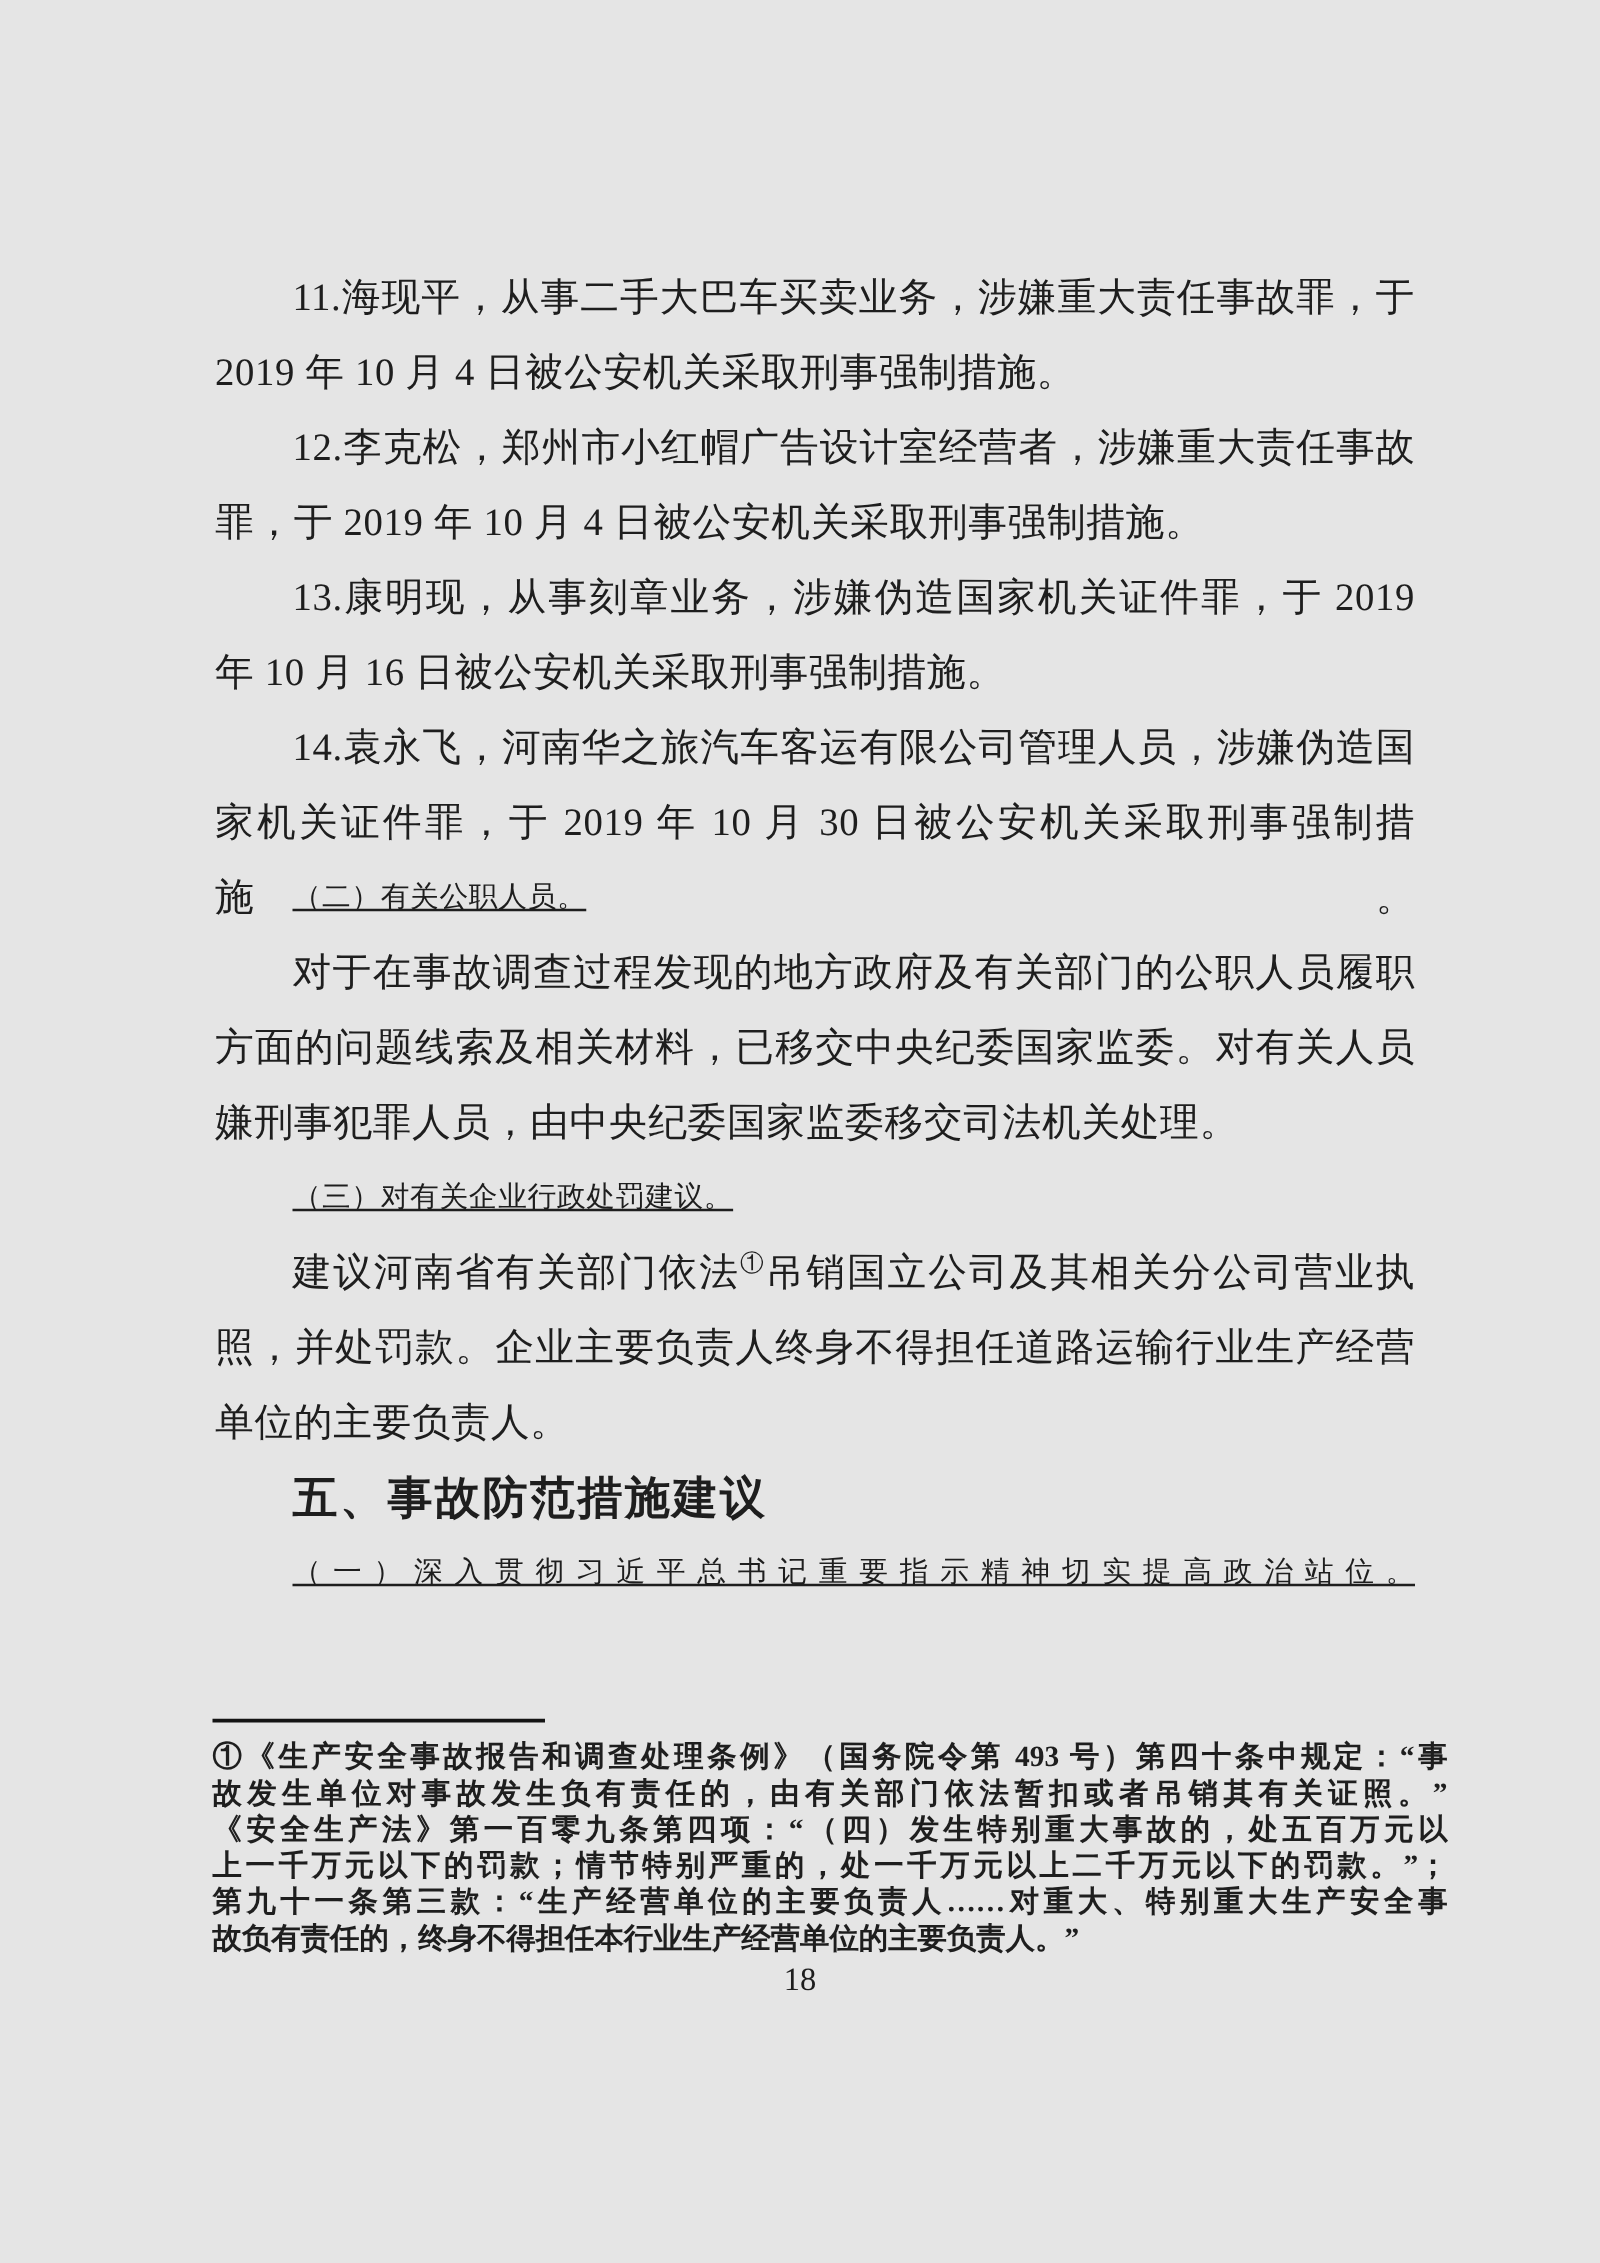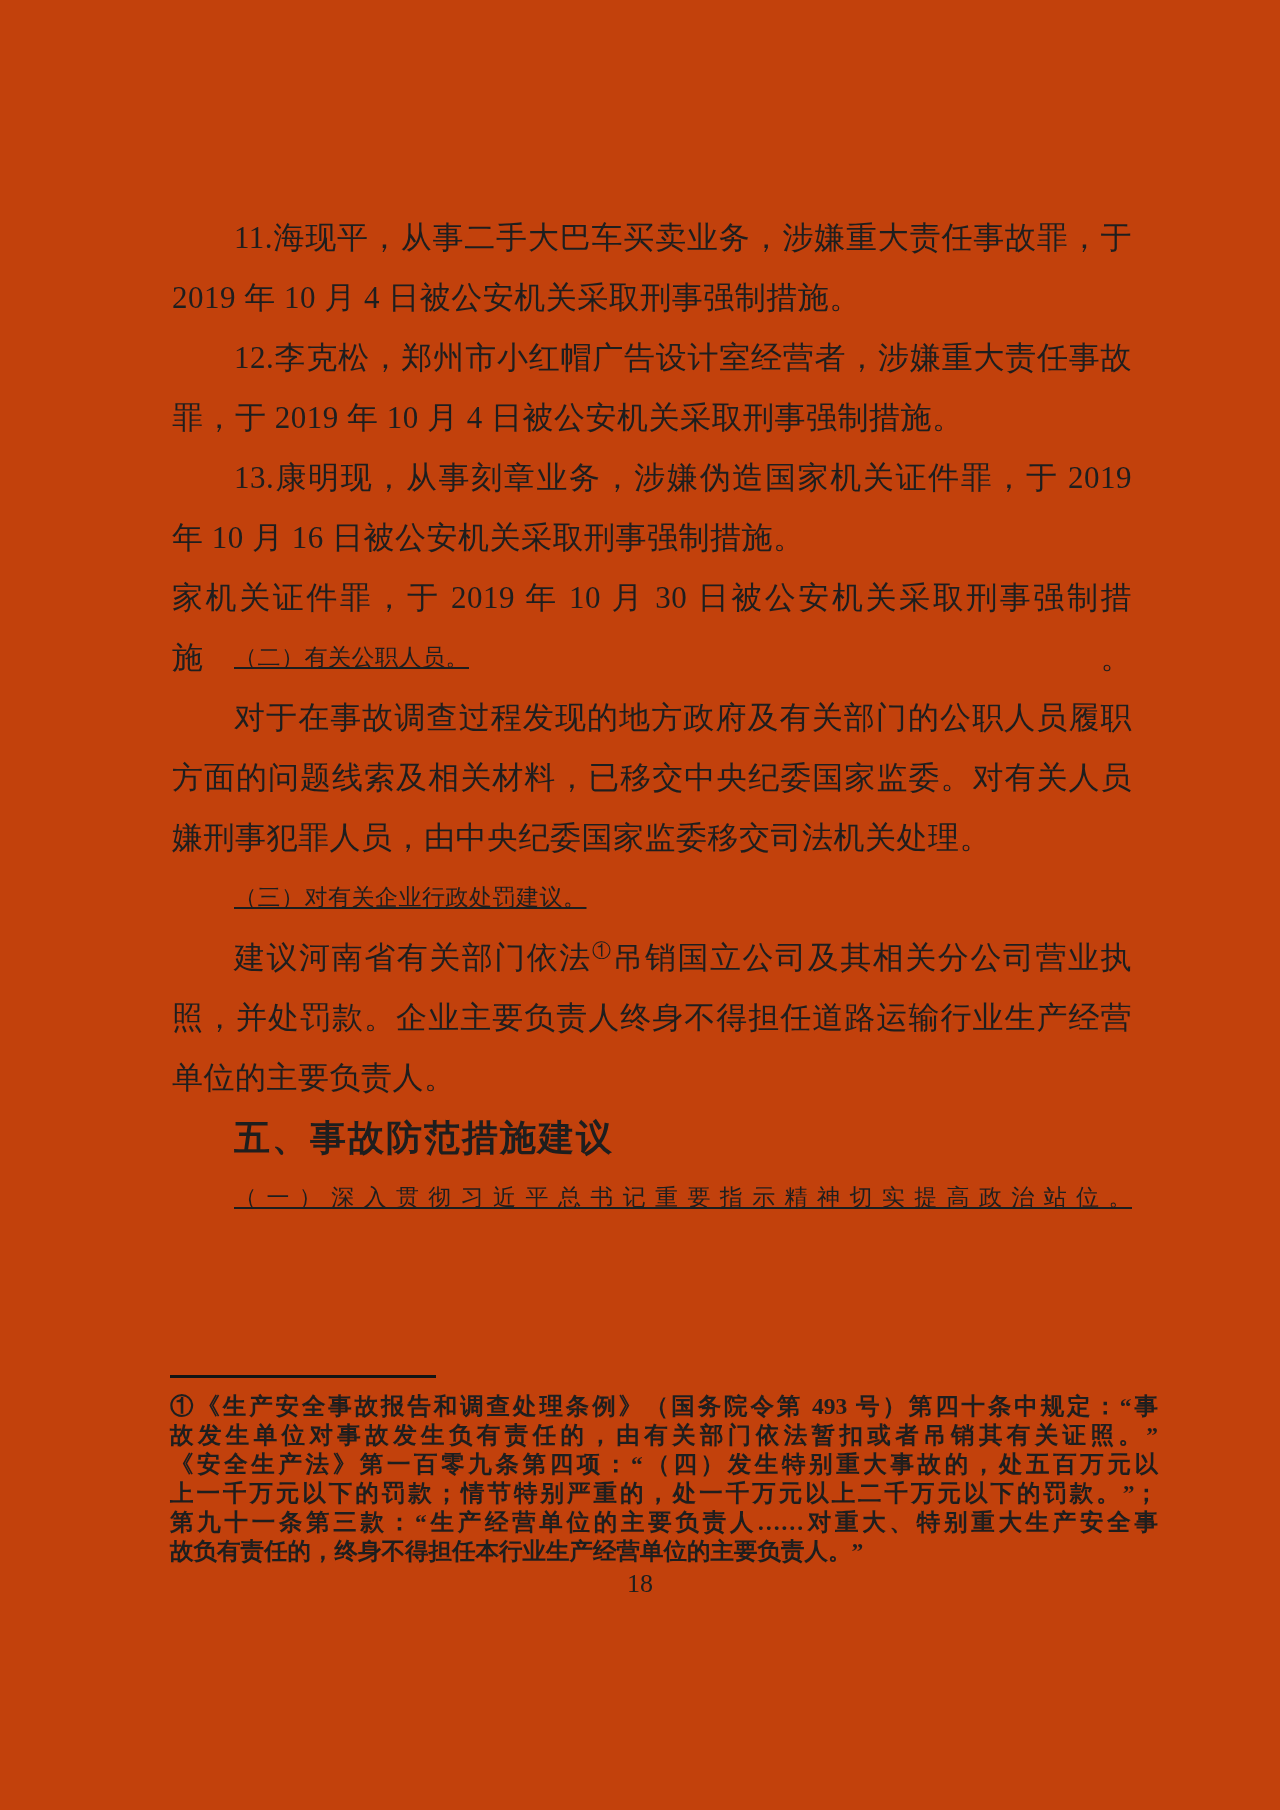--- a/index.html
+++ b/index.html
@@ -4,21 +4,21 @@
 <style>
   html, body {
     margin: 0;
     padding: 0;
     background: #ffffff;
   }
   .page {
     position: relative;
     width: 1280px;
     height: 1810px;
-    background: #c2410c;
+    background: #e5e5e5;
     color: #1e1e1e;
     font-family: "Liberation Serif", "DejaVu Serif", serif;
     overflow: hidden;
   }
   .body-text {
     position: absolute;
     left: 172px;
     top: 208px;
     width: 960px;
   }
@@ -87,20 +87,21 @@
 
 <div class="page">
 
   <div class="body-text">
     <div class="line l-indent l-just">11.海现平，从事二手大巴车买卖业务，涉嫌重大责任事故罪，于</div>
     <div class="line">2019 年 10 月 4 日被公安机关采取刑事强制措施。</div>
     <div class="line l-indent l-just">12.李克松，郑州市小红帽广告设计室经营者，涉嫌重大责任事故</div>
     <div class="line">罪，于 2019 年 10 月 4 日被公安机关采取刑事强制措施。</div>
     <div class="line l-indent l-just">13.康明现，从事刻章业务，涉嫌伪造国家机关证件罪，于 2019</div>
     <div class="line">年 10 月 16 日被公安机关采取刑事强制措施。</div>
+    <div class="line l-indent l-just">14.袁永飞，河南华之旅汽车客运有限公司管理人员，涉嫌伪造国</div>
     <div class="line l-just">家机关证件罪，于 2019 年 10 月 30 日被公安机关采取刑事强制措施。</div>
     <div class="line l-indent l-kai">（二）有关公职人员。</div>
     <div class="line l-indent l-just">对于在事故调查过程发现的地方政府及有关部门的公职人员履职</div>
     <div class="line l-just">方面的问题线索及相关材料，已移交中央纪委国家监委。对有关人员</div>
     <div class="line">嫌刑事犯罪人员，由中央纪委国家监委移交司法机关处理。</div>
     <div class="line l-indent l-kai">（三）对有关企业行政处罚建议。</div>
     <div class="line l-indent l-just">
       <span>建议河南省有关部门依法</span><sup class="fn-ref">①</sup><span>吊销国立公司及其相关分公司营业执</span>
     </div>
     <div class="line l-just">照，并处罚款。企业主要负责人终身不得担任道路运输行业生产经营</div>

